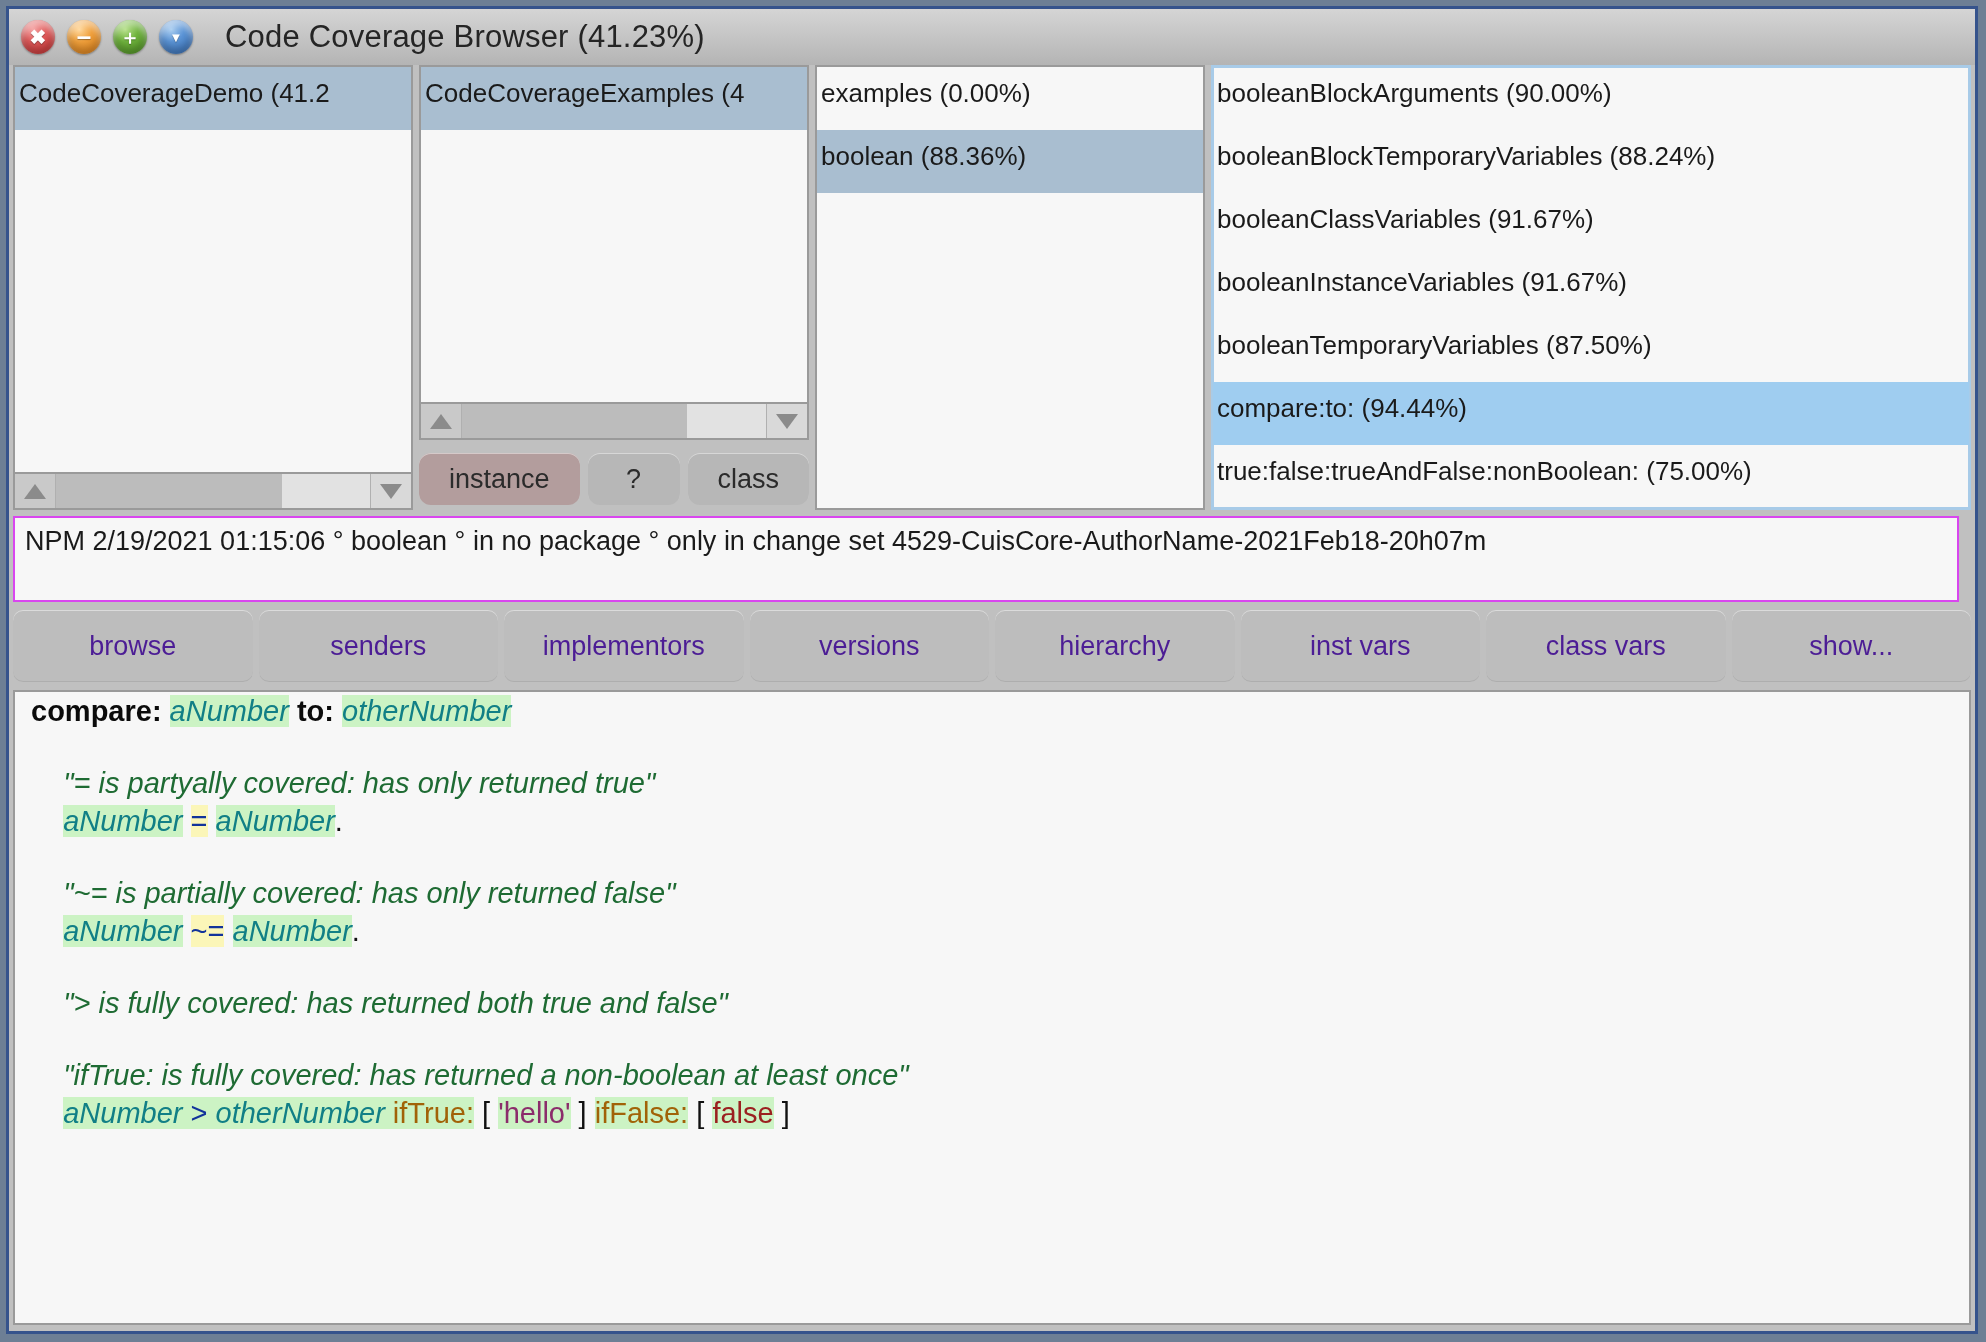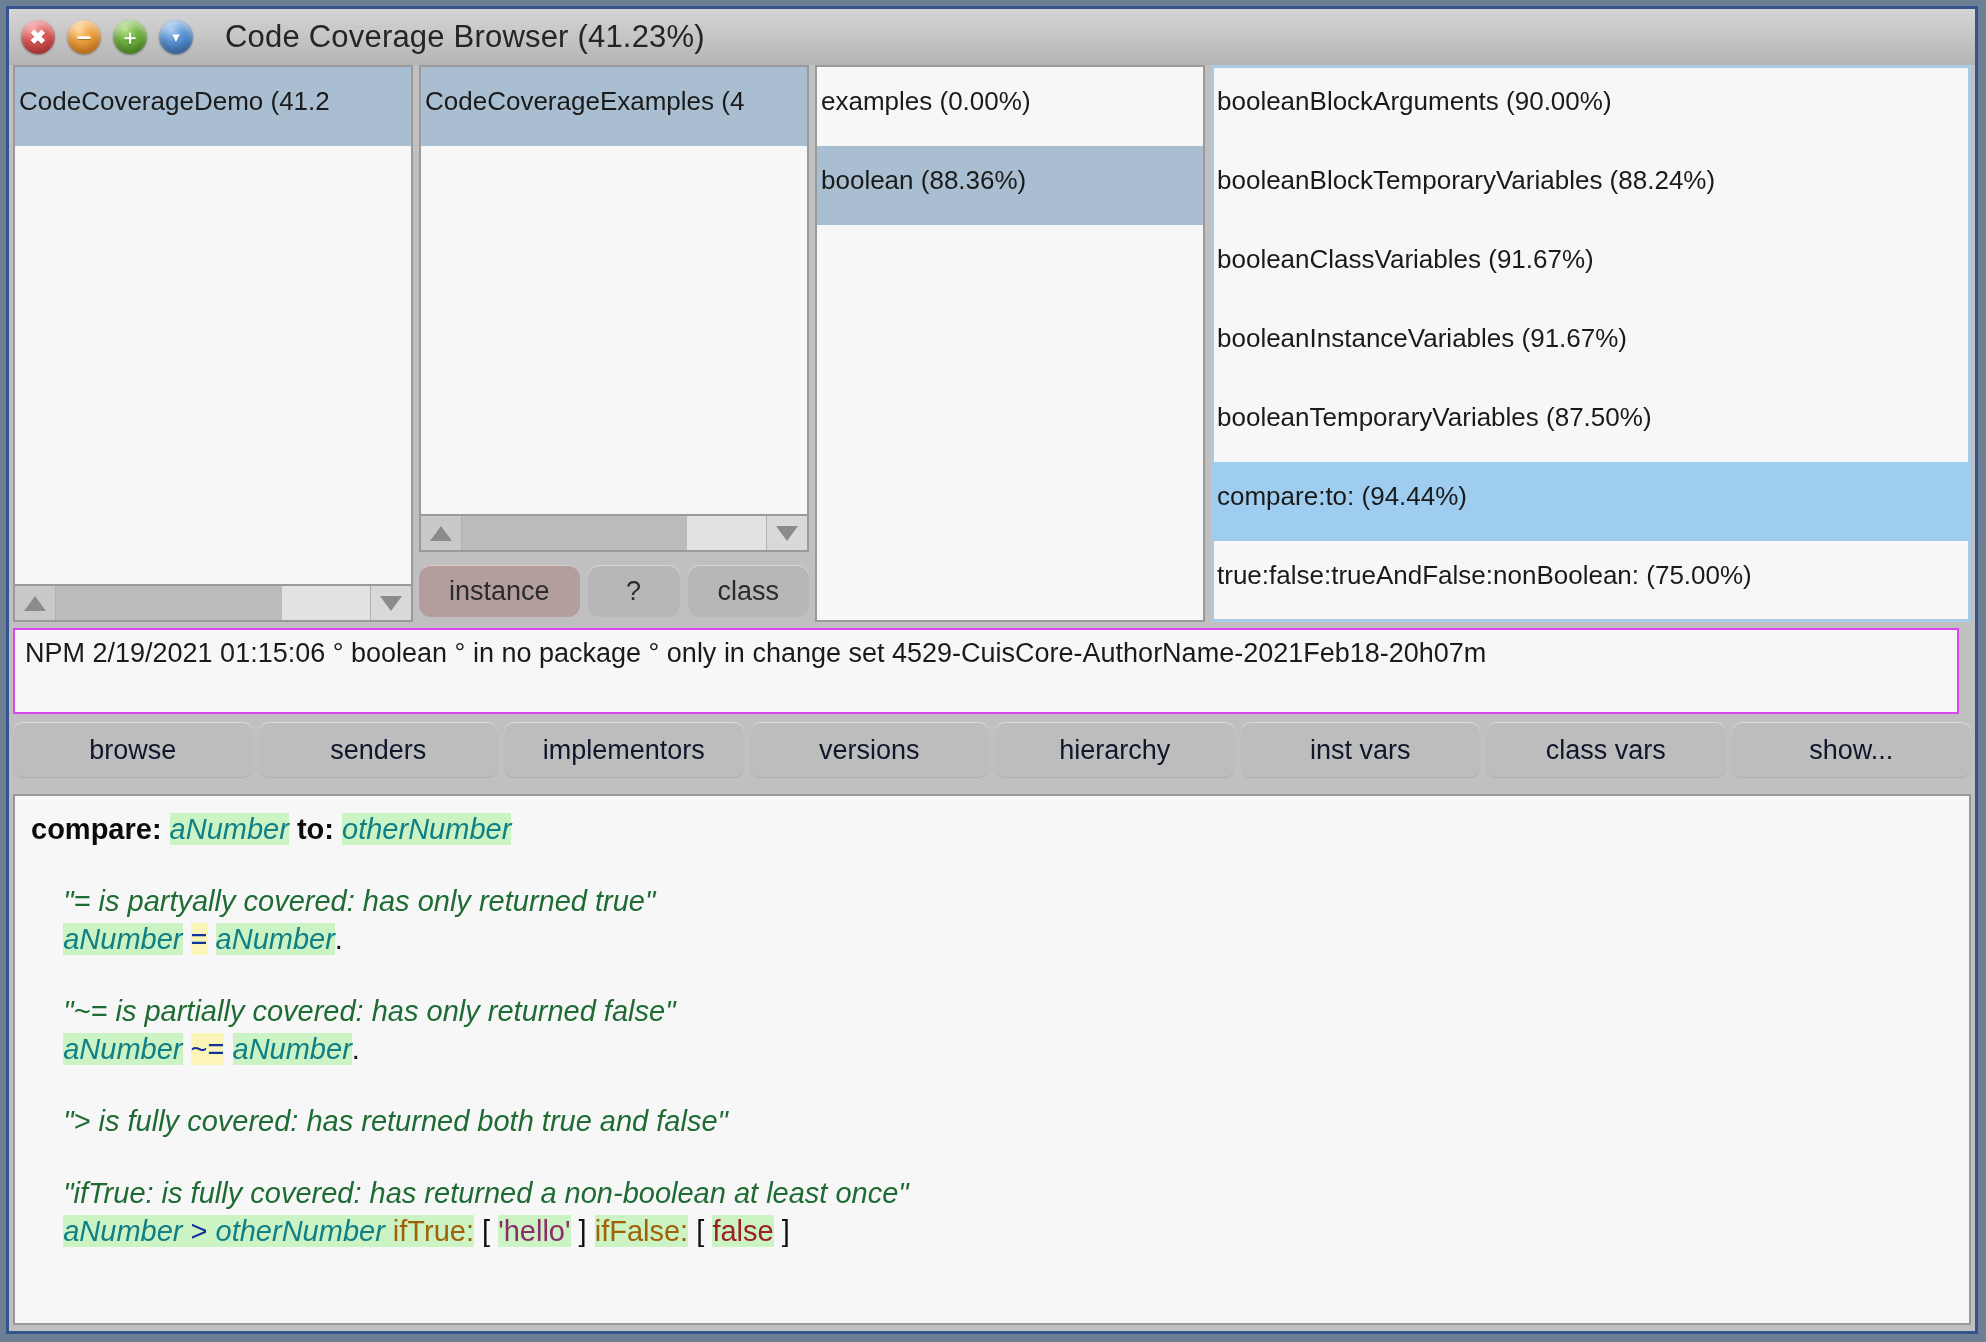--- a/index.html
+++ b/index.html
@@ -86,21 +86,21 @@
     box-sizing: border-box;
     overflow: hidden;
     flex: 1 1 auto;
     position: relative;
   }
   .listbox.focused { border: 2px solid #a8cbe8; box-shadow: inset 0 0 0 1px #a8cbe8; }
   .li {
     font-size: 26px;
     line-height: 36px;
     height: 47px;
-    padding: 16px 4px;
+    padding: 8px 4px;
     color: #1a1a1a;
     white-space: nowrap;
     overflow: hidden;
   }
   .li.sel      { background: #a9bed0; }
   .li.sel-focus{ background: #9fcdf0; }
 
   
   .hscroll {
     flex: 0 0 36px;
@@ -169,36 +169,36 @@
   }
   
   .toolbar {
     flex: 0 0 64px;
     margin: 8px 4px 0 4px;
     display: flex;
     gap: 6px;
   }
   .tbtn {
     flex: 1 1 0;
-    height: 56px;
+    height: 72px;
     border-radius: 10px;
     background: #bdbdbd;
     display: flex; align-items: center; justify-content: center;
     font-size: 27px;
-    color: #0f172a;
+    color: #4c1d95;
     box-shadow: inset 0 1px 0 rgba(255,255,255,.45), inset 0 -1px 0 rgba(0,0,0,.08);
   }
   
   .codepane {
     flex: 1 1 auto;
     margin: 8px 4px 6px 4px;
     background: #f7f7f7;
     border: 2px solid #9a9a9a;
     box-sizing: border-box;
-    padding: 14px 16px;
+    padding: 0 16px;
     overflow: hidden;
     font-size: 29px;
     line-height: 38px;
     color: #111;
   }
   .code-line { white-space: pre; height: 38px; }
   .code-line.blank { height: 34px; }
   .kw        { font-weight: bold; color: #0b0b0b; }
   .arg       { color: #117f86; font-style: italic; }
   .cov       { background: #ccf3c4; }

